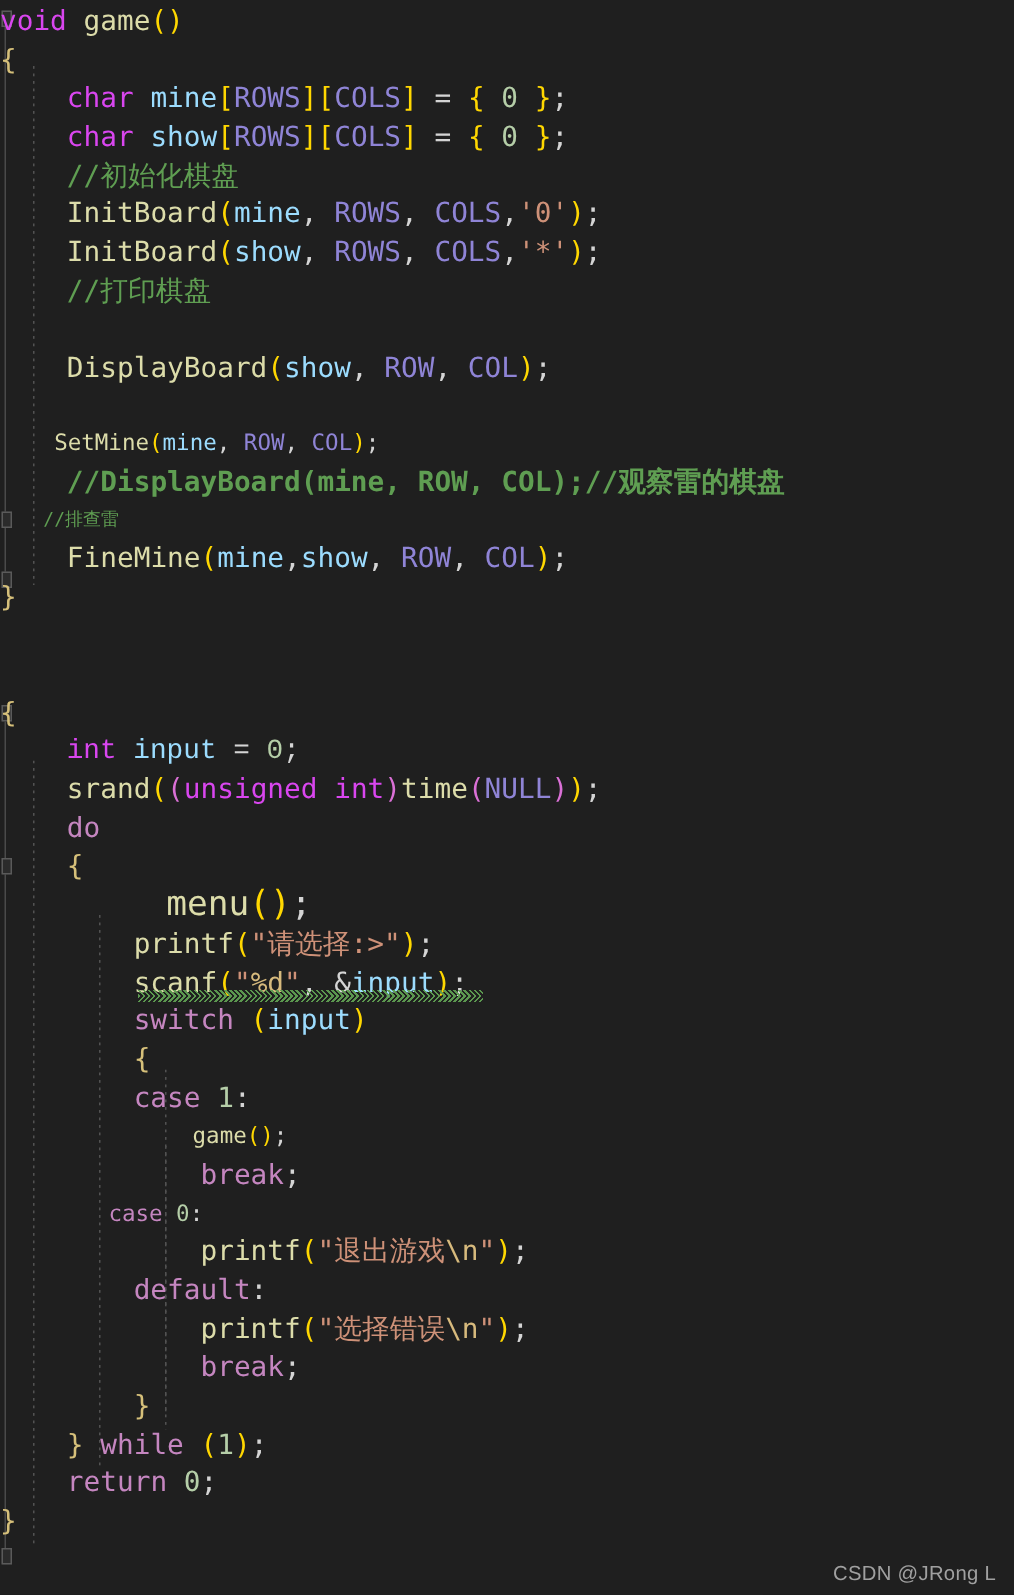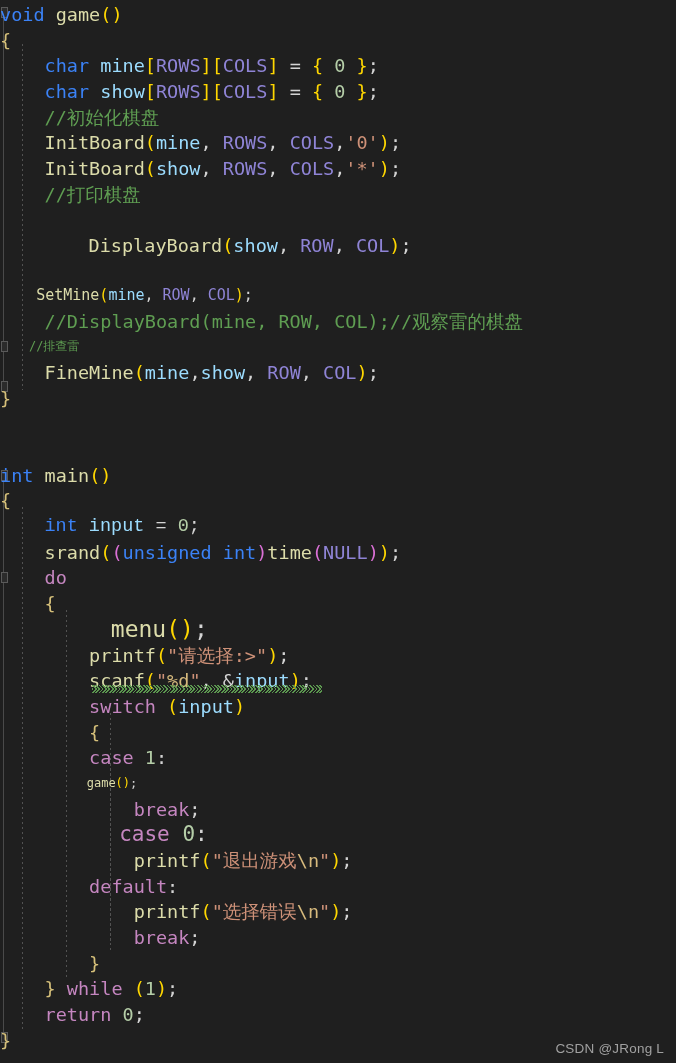--- a/index.html
+++ b/index.html
@@ -69,21 +69,21 @@
   
   .indent-guide {
     position: absolute;
     width: 1px;
     background-image: linear-gradient(to bottom, #525252 0px, #525252 2px, transparent 2px, transparent 5px);
     background-size: 1px 5px;
     z-index: 1;
   }
 
   
-  .t-key      { color: #3b82f6; }            
+  .t-key      { color: #d946ef; }            
   .t-ctrl     { color: #c586c0; }            
   .t-var      { color: #9cdcfe; }            
   .t-macro    { color: #8f84d6; }            
   .t-fn       { color: #dcdcaa; }            
   .t-str      { color: #ce9178; }            
   .t-strfmt   { color: #d7ba7d; }            
   .t-esc      { color: #d7ba7d; }            
   .t-num      { color: #b5cea8; }            
   .t-cmt      { color: #5f9e52; }            
   .t-punct    { color: #d4d4d4; }            
@@ -161,38 +161,37 @@
     <div class="line" style="height: 25.7px; line-height: 25.7px; font-size: 18.5px;">    <span class="t-cmt">//初始化棋盘</span></div>
 
     <div class="line" style="height: 25.7px; line-height: 25.7px; font-size: 18.5px;">    <span class="t-fn">InitBoard</span><span class="t-b0">(</span><span class="t-var">mine</span><span class="t-punct">,</span> <span class="t-macro">ROWS</span><span class="t-punct">,</span> <span class="t-macro">COLS</span><span class="t-punct">,</span><span class="t-str">'0'</span><span class="t-b0">)</span><span class="t-punct">;</span></div>
 
     <div class="line" style="height: 25.7px; line-height: 25.7px; font-size: 18.5px;">    <span class="t-fn">InitBoard</span><span class="t-b0">(</span><span class="t-var">show</span><span class="t-punct">,</span> <span class="t-macro">ROWS</span><span class="t-punct">,</span> <span class="t-macro">COLS</span><span class="t-punct">,</span><span class="t-str">'*'</span><span class="t-b0">)</span><span class="t-punct">;</span></div>
 
     <div class="line" style="height: 25.7px; line-height: 25.7px; font-size: 18.5px;">    <span class="t-cmt">//打印棋盘</span></div>
 
     <div class="line" style="height: 25.7px; line-height: 25.7px; font-size: 18.5px;">&nbsp;</div>
 
-    <div class="line" style="height: 25.7px; line-height: 25.7px; font-size: 18.5px; padding-left: 44px;">    <span class="t-fn">DisplayBoard</span><span class="t-b0">(</span><span class="t-var">show</span><span class="t-punct">,</span> <span class="t-macro">ROW</span><span class="t-punct">,</span> <span class="t-macro">COL</span><span class="t-b0">)</span><span class="t-punct">;</span></div>
+    <div class="line" style="height: 25.7px; line-height: 25.7px; font-size: 18.5px;">    <span class="t-fn">DisplayBoard</span><span class="t-b0">(</span><span class="t-var">show</span><span class="t-punct">,</span> <span class="t-macro">ROW</span><span class="t-punct">,</span> <span class="t-macro">COL</span><span class="t-b0">)</span><span class="t-punct">;</span></div>
 
 
     <div class="line" style="height: 25.7px; line-height: 25.7px; font-size: 15px; margin-top: 24px;">    <span class="t-fn">SetMine</span><span class="t-b0">(</span><span class="t-var">mine</span><span class="t-punct">,</span> <span class="t-macro">ROW</span><span class="t-punct">,</span> <span class="t-macro">COL</span><span class="t-b0">)</span><span class="t-punct">;</span></div>
 
-    <div class="line" style="height: 25.7px; line-height: 25.7px; font-size: 18.5px;">    <span class="t-cmt">//DisplayBoard(mine, ROW, COL);//观察雷的棋盘</span></div>
+    <div class="line" style="height: 25.7px; line-height: 25.7px; font-size: 18.5px; font-weight: bold;">    <span class="t-cmt">//DisplayBoard(mine, ROW, COL);//观察雷的棋盘</span></div>
 
     <div class="line" style="height: 25.7px; line-height: 25.7px; font-size: 12px;">    <span class="t-cmt">//排查雷</span></div>
 
     <div class="line" style="height: 25.7px; line-height: 25.7px; font-size: 18.5px;">    <span class="t-fn">FineMine</span><span class="t-b0">(</span><span class="t-var">mine</span><span class="t-punct">,</span><span class="t-var">show</span><span class="t-punct">,</span> <span class="t-macro">ROW</span><span class="t-punct">,</span> <span class="t-macro">COL</span><span class="t-b0">)</span><span class="t-punct">;</span></div>
 
     <div class="line" style="height: 25.7px; line-height: 25.7px; font-size: 18.5px;"><span class="t-brace-y">}</span></div>
 
     <div class="line" style="height: 25.7px; line-height: 25.7px; font-size: 18.5px;">&nbsp;</div>
 
     <div class="line" style="height: 25.7px; line-height: 25.7px; font-size: 18.5px;">&nbsp;</div>
 
-    <div class="line" style="height: 25.7px; line-height: 25.7px; font-size: 18.5px;"><span class="t-key">int</span> <span class="t-fn">main</span><span class="t-b0">(</span><span class="t-b0">)</span></div>
 
     <div class="line" style="height: 25.7px; line-height: 25.7px; font-size: 18.5px;"><span class="t-brace-y">{</span></div>
 
     <div class="line" style="height: 25.7px; line-height: 25.7px; font-size: 18.5px; font-family: Liberation Mono, monospace;">    <span class="t-key">int</span> <span class="t-var">input</span> <span class="t-punct">=</span> <span class="t-num">0</span><span class="t-punct">;</span></div>
 
     <div class="line" style="height: 25.7px; line-height: 25.7px; font-size: 18.5px;">    <span class="t-fn">srand</span><span class="t-b0">(</span><span class="t-b1">(</span><span class="t-key">unsigned</span> <span class="t-key">int</span><span class="t-b1">)</span><span class="t-fn">time</span><span class="t-b1">(</span><span class="t-macro">NULL</span><span class="t-b1">)</span><span class="t-b0">)</span><span class="t-punct">;</span></div>
 
     <div class="line" style="height: 25.7px; line-height: 25.7px; font-size: 18.5px;">    <span class="t-ctrl">do</span></div>
 
     <div class="line" style="height: 25.7px; line-height: 25.7px; font-size: 18.5px;">    <span class="t-brace-y">{</span></div>
@@ -202,25 +201,25 @@
     <div class="line" style="height: 25.7px; line-height: 25.7px; font-size: 18.5px;">        <span class="t-fn">printf</span><span class="t-b0">(</span><span class="t-str">"请选择:&gt;"</span><span class="t-b0">)</span><span class="t-punct">;</span></div>
 
     <div class="line" style="height: 25.7px; line-height: 25.7px; font-size: 18.5px;">        <span class="t-fn">scanf</span><span class="t-b0">(</span><span class="t-str">"</span><span class="t-strfmt">%d</span><span class="t-str">"</span><span class="t-punct">,</span> <span class="t-punct">&amp;</span><span class="t-var">input</span><span class="t-b0">)</span><span class="t-punct">;</span><span class="squiggle" style="left:92px; top:21px; width:230px;"></span></div>
 
     <div class="line" style="height: 25.7px; line-height: 25.7px; font-size: 18.5px;">        <span class="t-ctrl">switch</span> <span class="t-b0">(</span><span class="t-var">input</span><span class="t-b0">)</span></div>
 
     <div class="line" style="height: 25.7px; line-height: 25.7px; font-size: 18.5px;">        <span class="t-brace-y">{</span></div>
 
     <div class="line" style="height: 25.7px; line-height: 25.7px; font-size: 18.5px;">        <span class="t-ctrl">case</span> <span class="t-num">1</span><span class="t-punct">:</span></div>
 
-    <div class="line" style="height: 25.7px; line-height: 25.7px; font-size: 12px;">            <span class="t-fn">game</span><span class="t-b0">(</span><span class="t-b0">)</span><span class="t-punct">;</span></div>
+    <div class="line" style="height: 25.7px; line-height: 25.7px; font-size: 15px; margin-left: 20px;">            <span class="t-fn">game</span><span class="t-b0">(</span><span class="t-b0">)</span><span class="t-punct">;</span></div>
 
     <div class="line" style="height: 25.7px; line-height: 25.7px; font-size: 18.5px;">            <span class="t-ctrl">break</span><span class="t-punct">;</span></div>
 
-    <div class="line" style="height: 25.7px; line-height: 25.7px; font-size: 21px; margin-left: 18px;">        <span class="t-ctrl">case</span> <span class="t-num">0</span><span class="t-punct">:</span></div>
+    <div class="line" style="height: 25.7px; line-height: 25.7px; font-size: 15px;">        <span class="t-ctrl">case</span> <span class="t-num">0</span><span class="t-punct">:</span></div>
 
     <div class="line" style="height: 25.7px; line-height: 25.7px; font-size: 18.5px;">            <span class="t-fn">printf</span><span class="t-b0">(</span><span class="t-str">"退出游戏</span><span class="t-esc">\n</span><span class="t-str">"</span><span class="t-b0">)</span><span class="t-punct">;</span></div>
 
     <div class="line" style="height: 25.7px; line-height: 25.7px; font-size: 18.5px;">        <span class="t-ctrl">default</span><span class="t-punct">:</span></div>
 
     <div class="line" style="height: 25.7px; line-height: 25.7px; font-size: 18.5px;">            <span class="t-fn">printf</span><span class="t-b0">(</span><span class="t-str">"选择错误</span><span class="t-esc">\n</span><span class="t-str">"</span><span class="t-b0">)</span><span class="t-punct">;</span></div>
 
     <div class="line" style="height: 25.7px; line-height: 25.7px; font-size: 18.5px;">            <span class="t-ctrl">break</span><span class="t-punct">;</span></div>
 
     <div class="line" style="height: 25.7px; line-height: 25.7px; font-size: 18.5px;">        <span class="t-brace-y">}</span></div>

